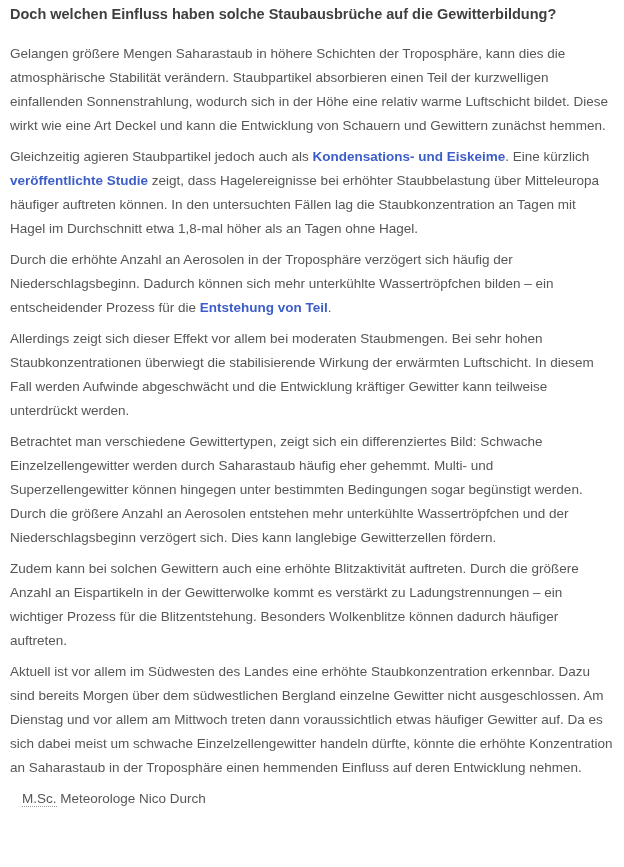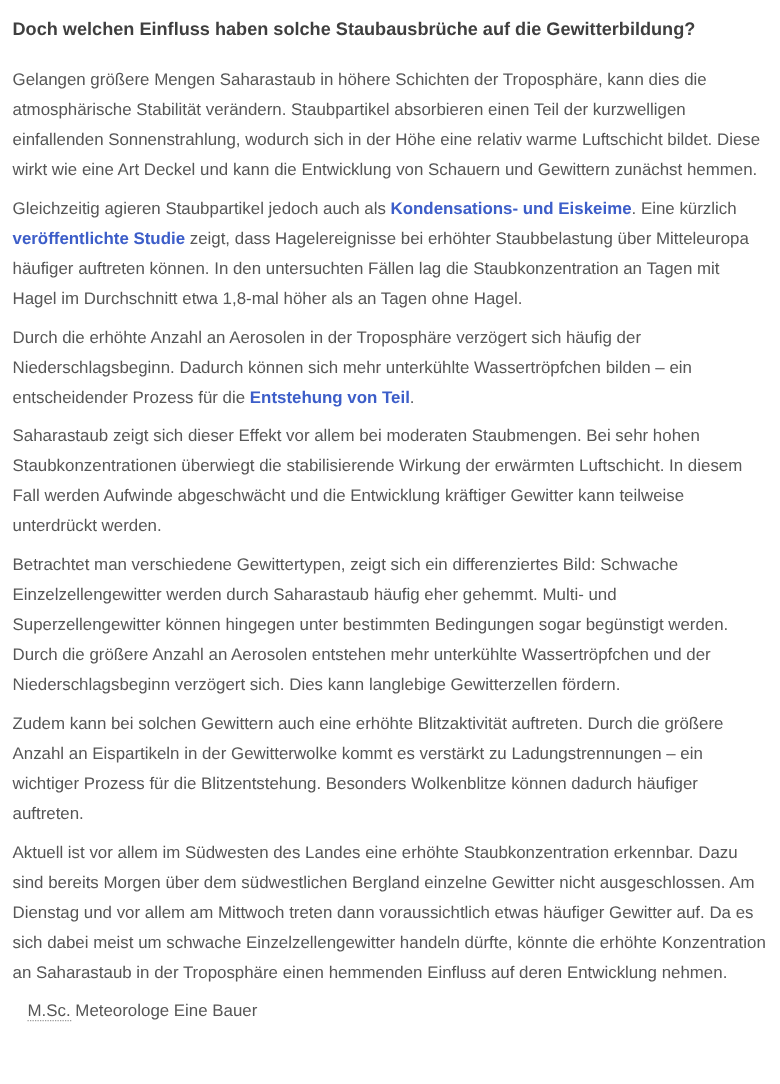--- a/index.html
+++ b/index.html
@@ -13,21 +13,21 @@
   *{box-sizing:border-box;}
   html,body{margin:0;padding:0;}
   body{
     width:624px;
     height:867px;
     background:var(--bg);
     font-family:"Liberation Sans","DejaVu Sans",sans-serif;
     overflow:hidden;
   }
   .article{
-    padding:12px 10px 0 10px;
+    padding:2px 10px 0 10px;
     font-size:13.5px;
     line-height:24px;
     color:var(--body);
   }
   .article h2{
     font-size:14.5px;
     line-height:24px;
     font-weight:bold;
     color:var(--heading);
     margin:0 0 16px 0;
@@ -53,23 +53,23 @@
 </head>
 <body>
 
 <div class="article">
   <h2>Doch welchen Einfluss haben solche Staubausbrüche auf die Gewitterbildung?</h2>
 
   <div id="paragraphs">
       <p><span>Gelangen größere Mengen Saharastaub in höhere Schichten der Troposphäre, kann dies die atmosphärische Stabilität verändern. Staubpartikel absorbieren einen Teil der kurzwelligen einfallenden Sonnenstrahlung, wodurch sich in der Höhe eine relativ warme Luftschicht bildet. Diese wirkt wie eine Art Deckel und kann die Entwicklung von Schauern und Gewittern zunächst hemmen.</span></p>
       <p><span>Gleichzeitig agieren Staubpartikel jedoch auch als </span><a href="#">Kondensations- und Eiskeime</a><span>. Eine kürzlich </span><a href="#">veröffentlichte Studie</a><span> zeigt, dass Hagelereignisse bei erhöhter Staubbelastung über Mitteleuropa häufiger auftreten können. In den untersuchten Fällen lag die Staubkonzentration an Tagen mit Hagel im Durchschnitt etwa 1,8-mal höher als an Tagen ohne Hagel.</span></p>
       <p><span>Durch die erhöhte Anzahl an Aerosolen in der Troposphäre verzögert sich häufig der Niederschlagsbeginn. Dadurch können sich mehr unterkühlte Wassertröpfchen bilden – ein entscheidender Prozess für die </span><a href="#">Entstehung von Teil</a><span>.</span></p>
-      <p><span>Saharastaub zeigt sich dieser Effekt vor allem bei moderaten Staubmengen. Bei sehr hohen Staubkonzentrationen überwiegt die stabilisierende Wirkung der erwärmten Luftschicht. In diesem Fall werden Aufwinde abgeschwächt und die Entwicklung kräftiger Gewitter kann teilweise unterdrückt werden.</span></p>
+      <p><span>Allerdings zeigt sich dieser Effekt vor allem bei moderaten Staubmengen. Bei sehr hohen Staubkonzentrationen überwiegt die stabilisierende Wirkung der erwärmten Luftschicht. In diesem Fall werden Aufwinde abgeschwächt und die Entwicklung kräftiger Gewitter kann teilweise unterdrückt werden.</span></p>
       <p><span>Betrachtet man verschiedene Gewittertypen, zeigt sich ein differenziertes Bild: Schwache Einzelzellengewitter werden durch Saharastaub häufig eher gehemmt. Multi- und Superzellengewitter können hingegen unter bestimmten Bedingungen sogar begünstigt werden. Durch die größere Anzahl an Aerosolen entstehen mehr unterkühlte Wassertröpfchen und der Niederschlagsbeginn verzögert sich. Dies kann langlebige Gewitterzellen fördern.</span></p>
       <p><span>Zudem kann bei solchen Gewittern auch eine erhöhte Blitzaktivität auftreten. Durch die größere Anzahl an Eispartikeln in der Gewitterwolke kommt es verstärkt zu Ladungstrennungen – ein wichtiger Prozess für die Blitzentstehung. Besonders Wolkenblitze können dadurch häufiger auftreten.</span></p>
       <p><span>Aktuell ist vor allem im Südwesten des Landes eine erhöhte Staubkonzentration erkennbar. Dazu sind bereits Morgen über dem südwestlichen Bergland einzelne Gewitter nicht ausgeschlossen. Am Dienstag und vor allem am Mittwoch treten dann voraussichtlich etwas häufiger Gewitter auf. Da es sich dabei meist um schwache Einzelzellengewitter handeln dürfte, könnte die erhöhte Konzentration an Saharastaub in der Troposphäre einen hemmenden Einfluss auf deren Entwicklung nehmen.</span></p>
     </div>
 
   <p class="author">
     <span class="abbr-dotted">M.Sc.</span>
-    <span>Meteorologe Eine Bauer</span>
+    <span>Meteorologe Nico Durch</span>
   </p>
 </div>
 
 </body></html>

